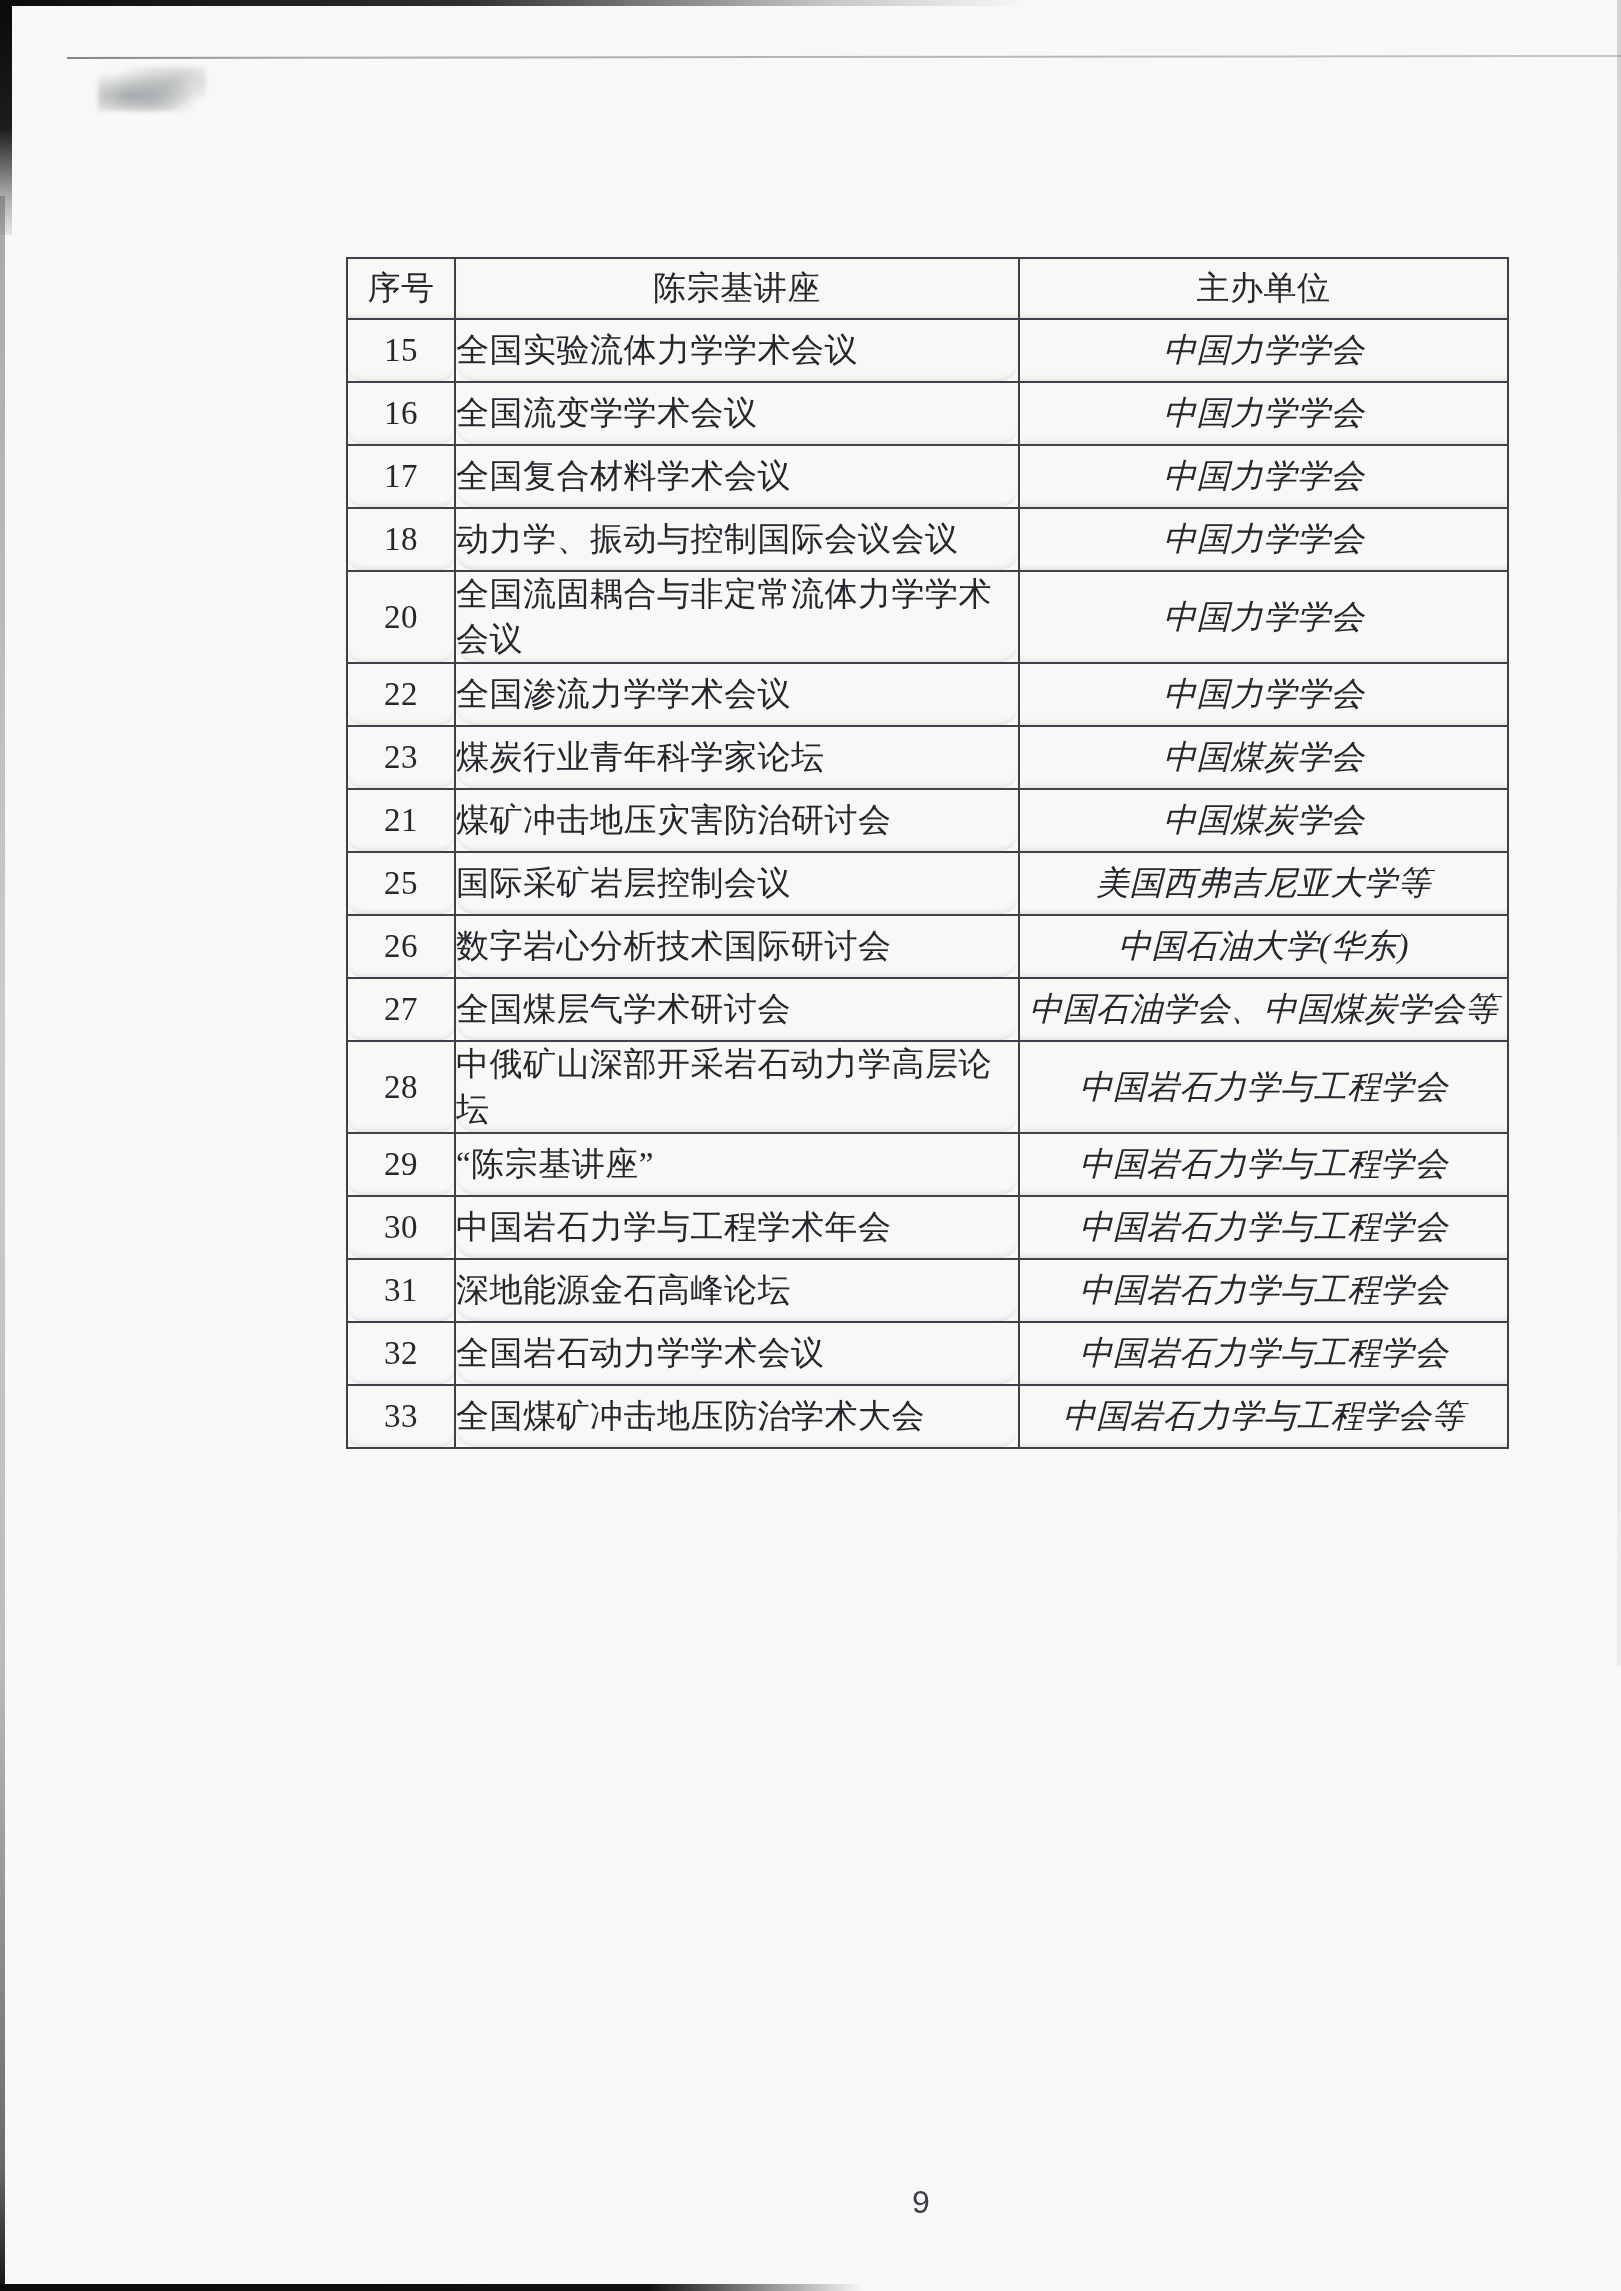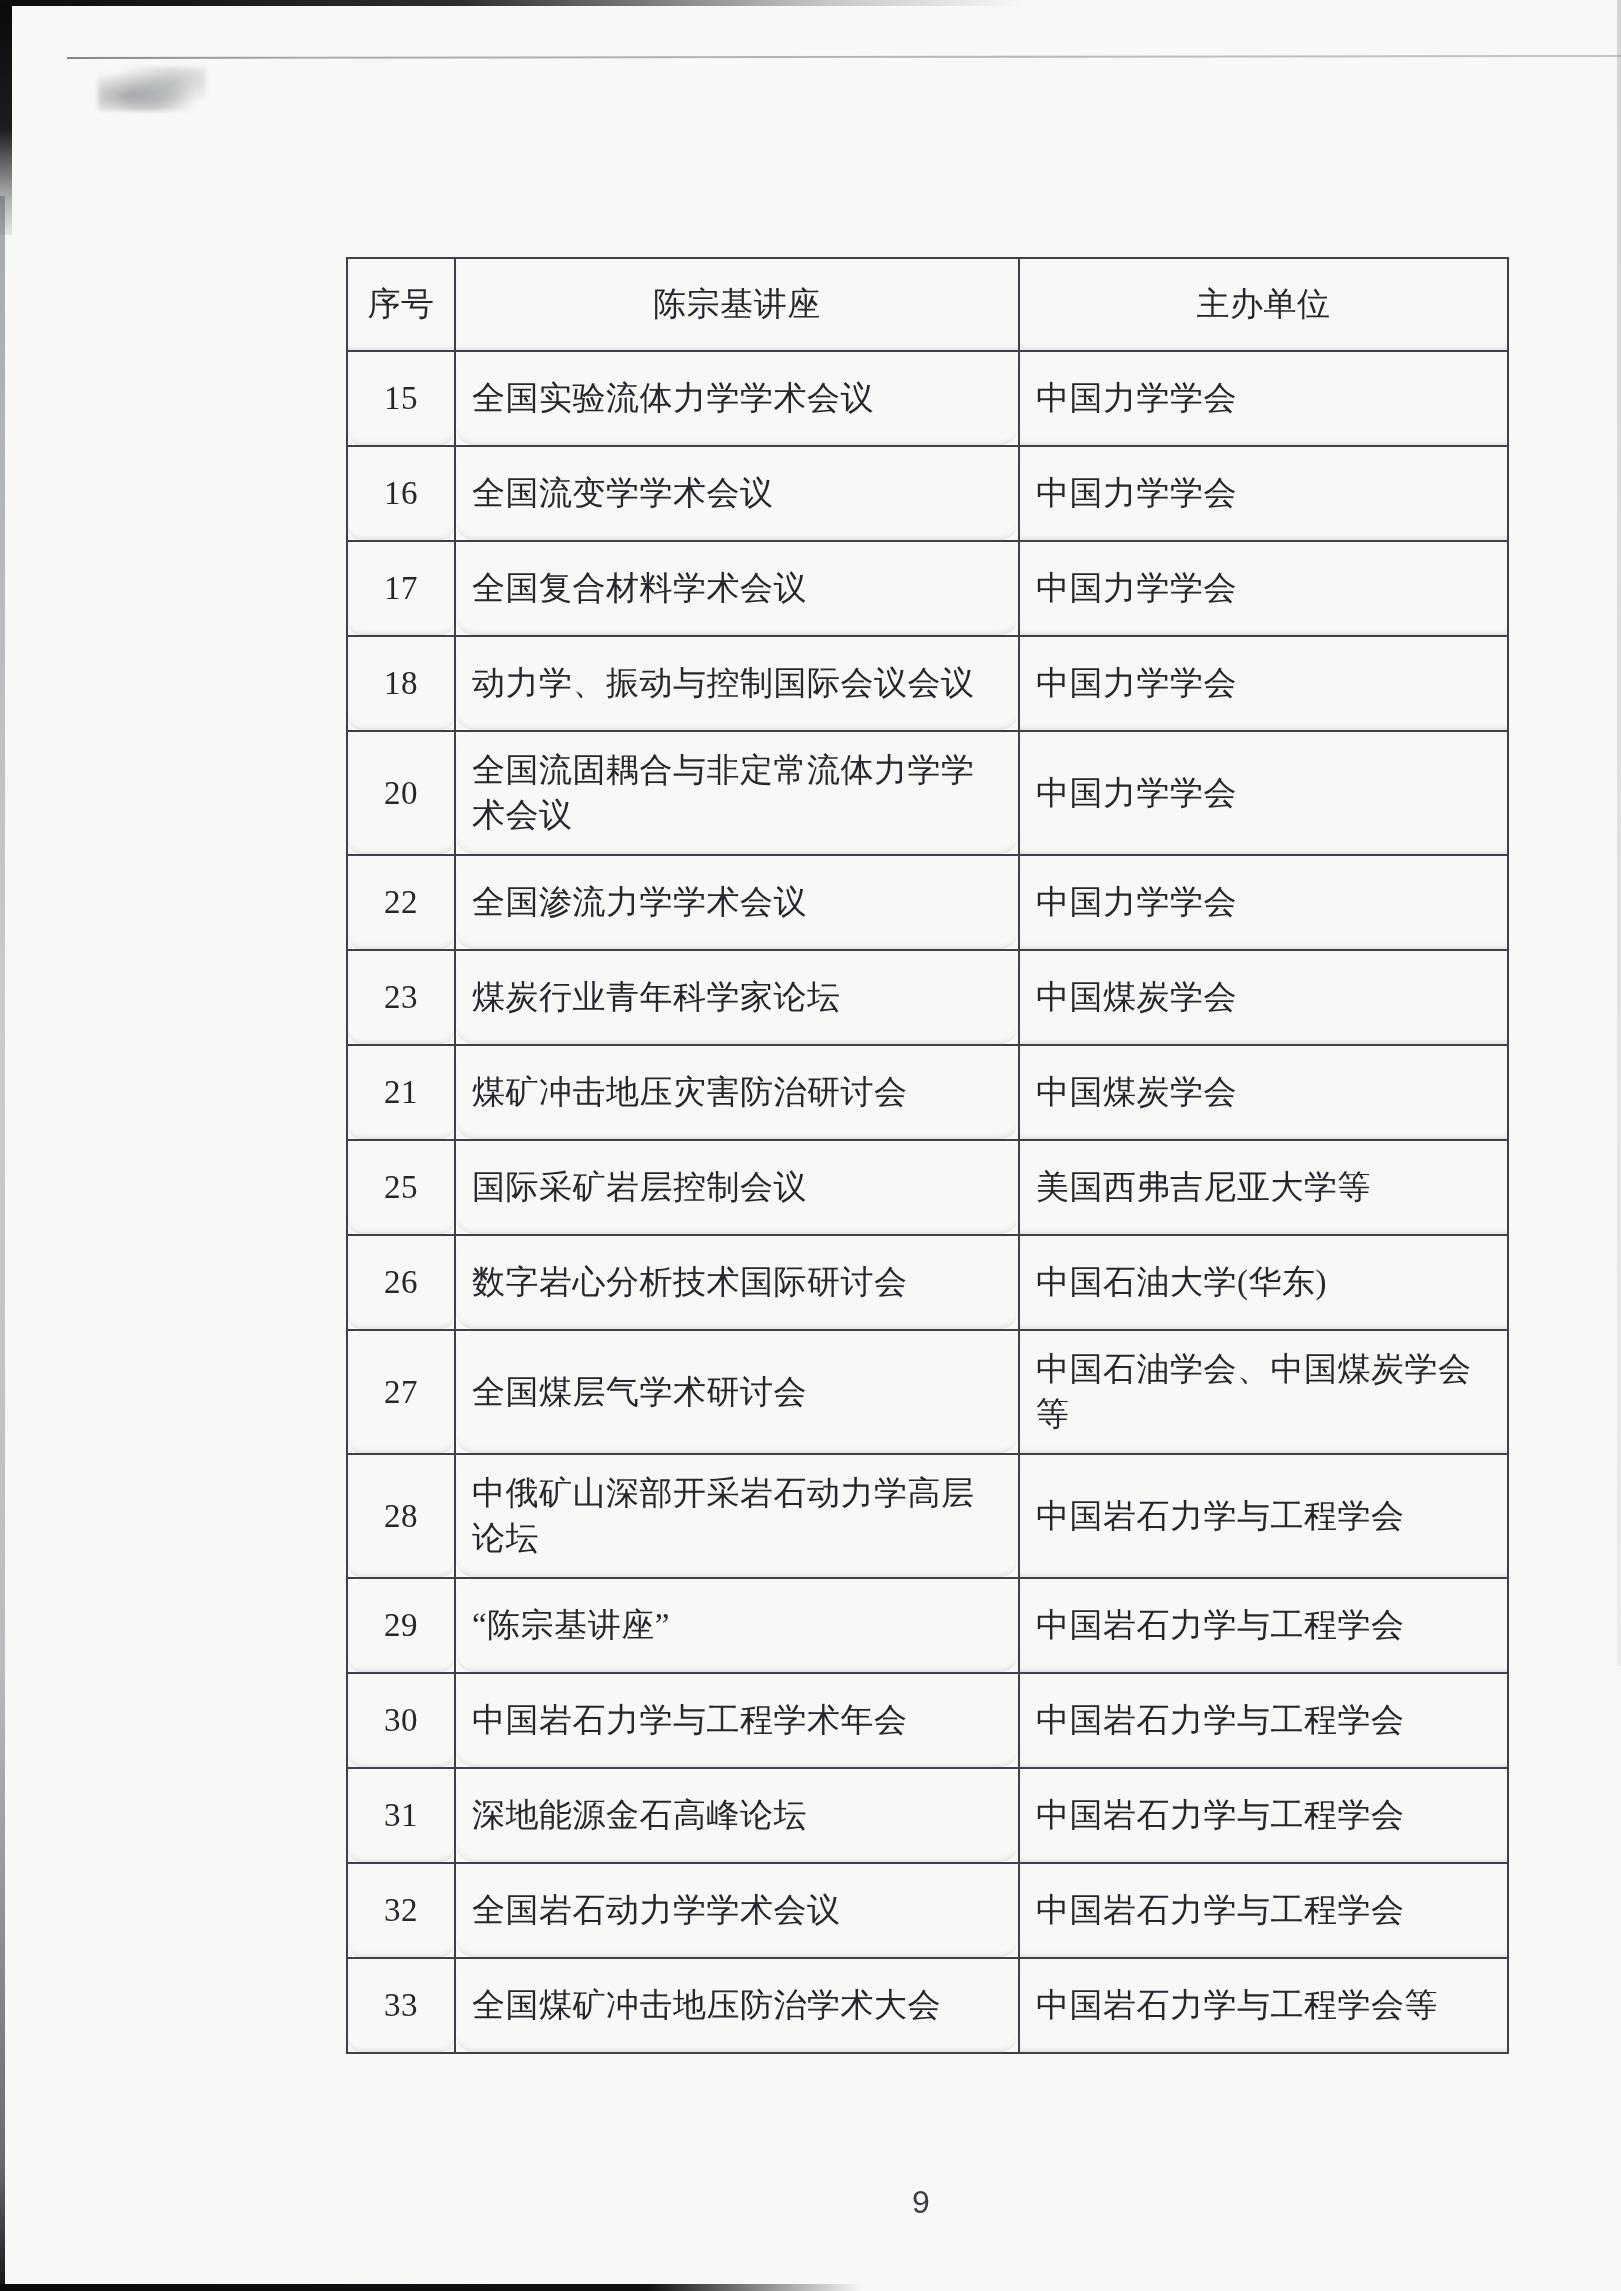--- a/index.html
+++ b/index.html
@@ -67,32 +67,32 @@
     border-collapse: collapse;
     table-layout: fixed;
     width: 1160px;
     background: transparent;
   }
   table.conf col.c1 { width: 108px; }
   table.conf col.c2 { width: 564px; }
   table.conf col.c3 { width: 489px; }
   table.conf th, table.conf td {
     border: 2px solid #3f414a;
-    padding: 16px;
+    padding: 0;
     font-weight: normal;
     font-size: 33px;
     letter-spacing: 0.5px;
     color: #26272e;
     box-shadow: inset 0 -4.9px 6.9px -4.9px rgba(60,62,70,0.22);
   }
   table.conf th { height: 59px; text-align: center; }
   table.conf td { height: 61px; }
   td.no  { text-align: center; font-size: 32px; letter-spacing: 0; border-radius: 13px; }
   td.nm  { text-align: left; padding-left: 34px; border-radius: 18px; }
-  td.org { text-align: left; padding-left: 34px; }
+  td.org { text-align: center; padding-left: 34px; font-style: italic; }
 
   
   .page-num {
     position: absolute; left: 912px; top: 2184px;
     font-family: "Liberation Sans", sans-serif;
     font-size: 32px;
     color: #3b3e47;
   }
 </style>
 </head>

